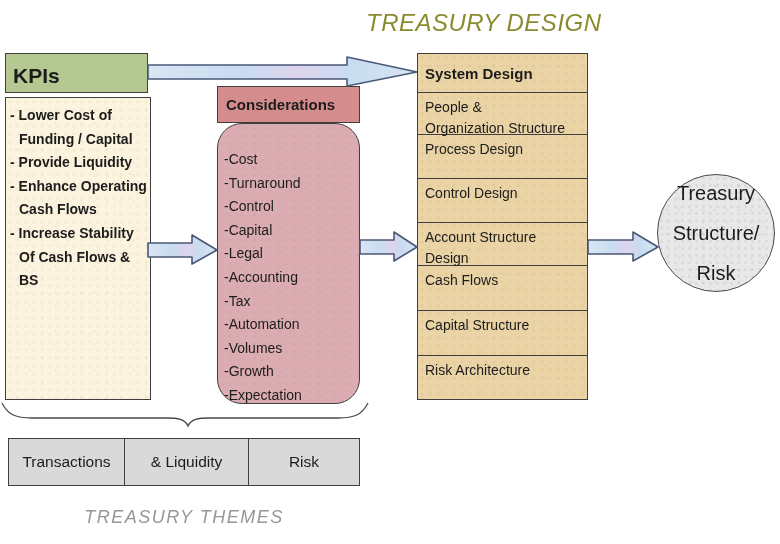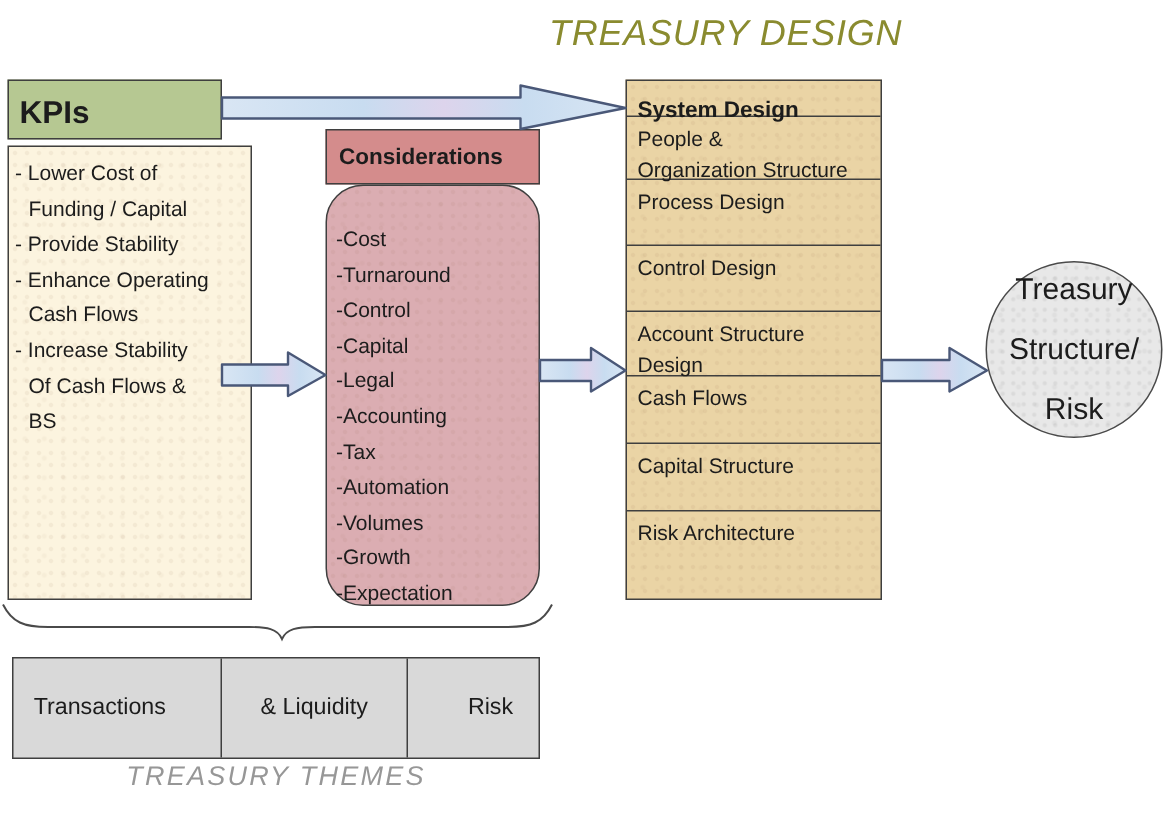--- a/index.html
+++ b/index.html
@@ -31,22 +31,22 @@
     color:#8a8b2f; letter-spacing:0.5px; white-space:nowrap;
   }
 
   .box { border:1.5px solid #3f3f3f; }
 
   .kpis-header {
     left:5px; top:53px; width:143px; height:40px; background-color:#b6c892;
     font-size:21px; font-weight:bold; padding:10px 0 0 7px;
   }
   .kpis-body {
-    left:5px; top:97px; width:163px; height:303px; background-color:#fcf4df;
-    font-size:14px; padding:6px 2px 0 4px;
+    left:5px; top:97px; width:146px; height:303px; background-color:#fcf4df;
+    font-size:14px; padding:6px 2px 0 4px;font-weight:bold;
   }
   .kline { line-height:23.6px; white-space:nowrap; }
   .kline.cont { padding-left:9px; }
 
   .cons-header {
     left:217px; top:86px; width:143px; height:37px; background-color:#d48c8c;
     font-size:15px; font-weight:bold; padding:9px 0 0 8px;
   }
   .cons-body {
     left:217px; top:123px; width:143px; height:281px; background-color:#dbadb2;
@@ -56,36 +56,36 @@
 
   .system {
     left:417px; top:53px; width:171px; height:347px; background-color:#ead4a5;
     display:flex; flex-direction:column;
   }
   .srow {
     box-sizing:border-box; border-bottom:1.5px solid #3f3f3f;
     font-size:14px; line-height:21px; padding:4px 6px 0 7px;
   }
   .srow:last-child { border-bottom:none; flex:1; }
-  .srow.hdr { font-size:15px; font-weight:bold; height:24px; padding-top:9px; }
+  .srow.hdr { font-size:15px; font-weight:bold; height:39px; padding-top:9px; }
   .sr1 { height:42px; } .sr2 { height:44px; } .sr3 { height:44px; }
   .sr4 { height:43px; } .sr5 { height:45px; } .sr6 { height:45px; } .sr7 { height:45px; }
 
   .circle {
     left:657px; top:174px; width:118px; height:118px; border-radius:50%;
     background-color:#e8e8e8; border:1.5px solid #4a4a4a;
     display:flex; flex-direction:column; align-items:center; justify-content:center;
     font-size:20px; line-height:24px; text-align:center;
   }
 
   .overlay { left:0; top:0; width:780px; height:544px; pointer-events:none; }
 
   .themes-table {
-    left:8px; top:438px; width:352px; height:68px; background-color:#d9d9d9;
-    border:1.5px solid #3f3f3f; display:flex;gap:23px;
+    left:8px; top:438px; width:352px; height:48px; background-color:#d9d9d9;
+    border:1.5px solid #3f3f3f; display:flex;
   }
   .tcell {
     box-sizing:border-box; display:flex; flex-direction:column;
     align-items:center; justify-content:center;
     font-size:15.5px; line-height:26px; text-align:center;
   }
   .tc0 { width:115px; } .tc1 { width:125px; border-left:1.5px solid #3f3f3f; border-right:1.5px solid #3f3f3f; } .tc2 { flex:1; }
 
   .themes-caption {
     left:8px; top:507px; width:352px; text-align:center;
@@ -99,21 +99,21 @@
 <div class="canvas">
 
   <div class="abs title">TREASURY DESIGN</div>
 
   <div class="abs box kpis-header">
     <span>KPIs</span>
   </div>
   <div class="abs box kpis-body texture">
     <div class="kline">- Lower Cost of</div>
     <div class="kline cont">Funding / Capital</div>
-    <div class="kline">- Provide Stability</div>
+    <div class="kline">- Provide Liquidity</div>
     <div class="kline">- Enhance Operating</div>
     <div class="kline cont">Cash Flows</div>
     <div class="kline">- Increase Stability</div>
     <div class="kline cont">Of Cash Flows &amp;</div>
     <div class="kline cont">BS</div>
   </div>
 
   <div class="abs box cons-header">
     <span>Considerations</span>
   </div>

